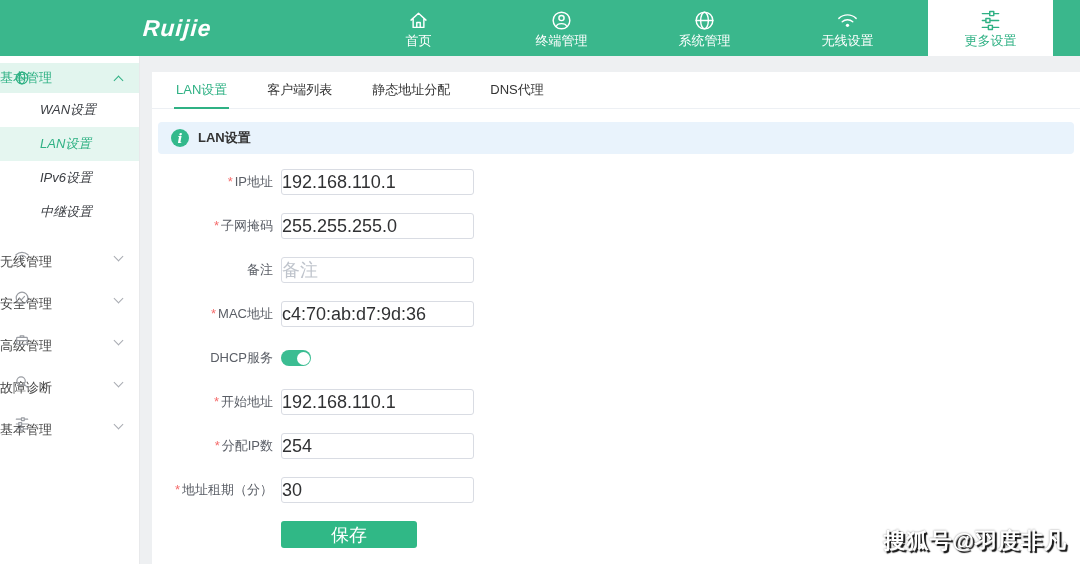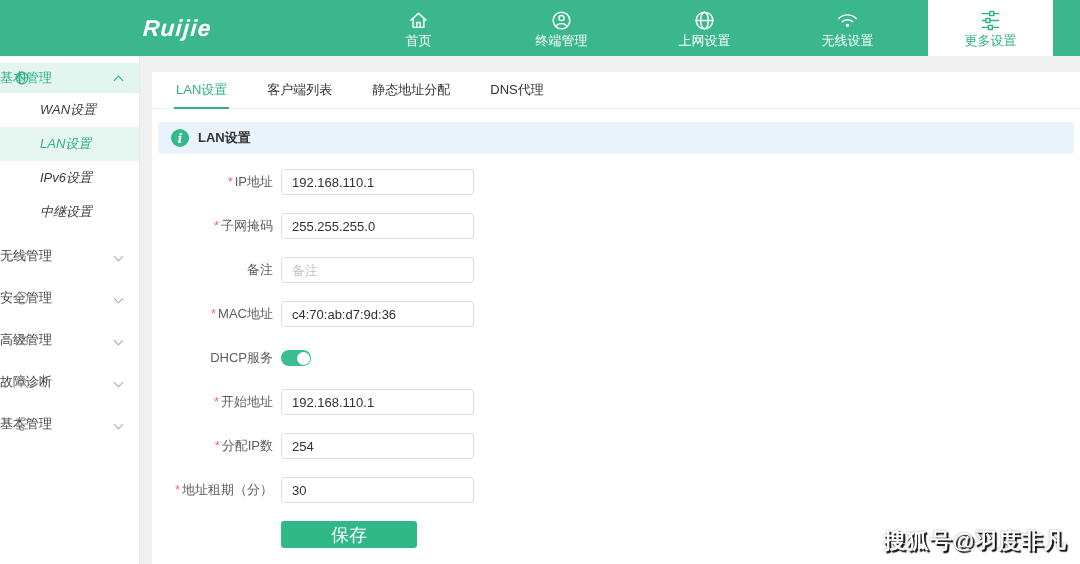--- a/index.html
+++ b/index.html
@@ -26,21 +26,21 @@
   .group-header.active { background:#e2f5ee; color:#2fb184; }
   .group-header.active .g-icon { color:#2fb184; }
   .chev { position:absolute; right:17px; top:12px; width:7px; height:7px;
           border-right:1.5px solid #a8abb2; border-bottom:1.5px solid #a8abb2; transform:rotate(45deg); }
   .chev.up { transform:rotate(-135deg); top:14px; }
   .group-header.active .chev { border-color:#2fb184; }
   .submenu { margin-bottom:12px; }
   .sub-item { height:34px; display:flex; align-items:center; padding-left:40px;
               font-size:13px; color:#3a3d42; cursor:pointer;font-style:italic; }
   .sub-item.active { background:#e5f6f0; color:#2fb184; }
-  .group-collapsed { margin-bottom:12px; }
+  .group-collapsed { margin-bottom:12px;align-items:flex-end; }
 
   
   .content { position:absolute; left:140px; top:56px; right:0; bottom:0; background:#eef0f2; }
   .card { margin:16px 0 0 12px; background:#fff; height:calc(100% - 16px); }
   .tabbar { display:flex; padding-left:22px; border-bottom:1px solid #edf0f4; height:37px; }
   .tab { position:relative; display:flex; align-items:center; margin-right:36px;
          font-size:13px; color:#333; cursor:pointer; padding:0 2px; }
   .tab.active { color:#2fb184; }
   .tab.active::after { content:""; position:absolute; left:0; right:0; bottom:-1px; height:2px; background:#2fb184; }
 
@@ -50,21 +50,21 @@
                display:flex; align-items:center; justify-content:center;
                font-family:"DejaVu Serif",serif; font-style:italic; font-weight:bold; font-size:13px; }
   .banner-title { margin-left:9px; font-size:13px; font-weight:700; color:#333; }
 
   .form { padding-top:15px; }
   .frow { display:flex; align-items:center; height:26px; margin-bottom:18px; }
   .frow .flabel { width:129px; flex:none; text-align:right; padding-right:8px;
                   font-size:13px; color:#5a5e66; white-space:nowrap;padding-left:18px; }
   .req { color:#f56c6c; margin-right:2px; }
   .frow input { width:193px; height:26px; border:1px solid #d9dce3; border-radius:3px;
-                padding:0 10px; font-size:13px; color:#303133; outline:none;
+                padding:0 0; font-size:18px; color:#303133; outline:none;
                 font-family:"Liberation Sans","DejaVu Sans",sans-serif; }
   .frow input::placeholder { color:#bfc4cc; }
   .toggle { width:30px; height:16px; border-radius:9px; background:#3bbd92; position:relative; cursor:pointer; }
   .toggle .knob { position:absolute; right:1.5px; top:1.5px; width:13px; height:13px; border-radius:50%; background:#fff; }
   .save-btn { margin-left:129px; width:136px; height:27px; background:#30b886; color:#fff;
               border:none; border-radius:3px; font-size:18px; cursor:pointer;
               font-family:"Liberation Sans","DejaVu Sans",sans-serif; }
 
   .watermark { position:absolute; right:13px; bottom:8px; font-size:22px; font-weight:700;
                color:#fff; letter-spacing:1px; text-shadow:2px 2px 1px #111, 0 0 2px rgba(0,0,0,.45); z-index:9;margin-left:48px; }
@@ -93,21 +93,21 @@
       </svg>
       <span class="nlabel">终端管理</span>
     </div>
 
     <div class="nav-item">
       <svg class="nicon stroke" viewBox="0 0 24 24">
         <circle cx="12" cy="12" r="8.7"></circle>
           <ellipse cx="12" cy="12" rx="4" ry="8.7"></ellipse>
           <path d="M3.3 12 H20.7"></path>
       </svg>
-      <span class="nlabel">上网设置</span>
+      <span class="nlabel">系统管理</span>
     </div>
 
     <div class="nav-item">
       <svg class="nicon stroke" viewBox="0 0 24 24">
         <path d="M3 9.8 C8.2 4.9 15.8 4.9 21 9.8"></path>
           <path d="M6.5 13.3 C9.7 10.4 14.3 10.4 17.5 13.3"></path>
         <circle cx="12" cy="17" r="1.7" fill="currentColor" stroke="none"></circle>
       </svg>
       <span class="nlabel">无线设置</span>
     </div>

